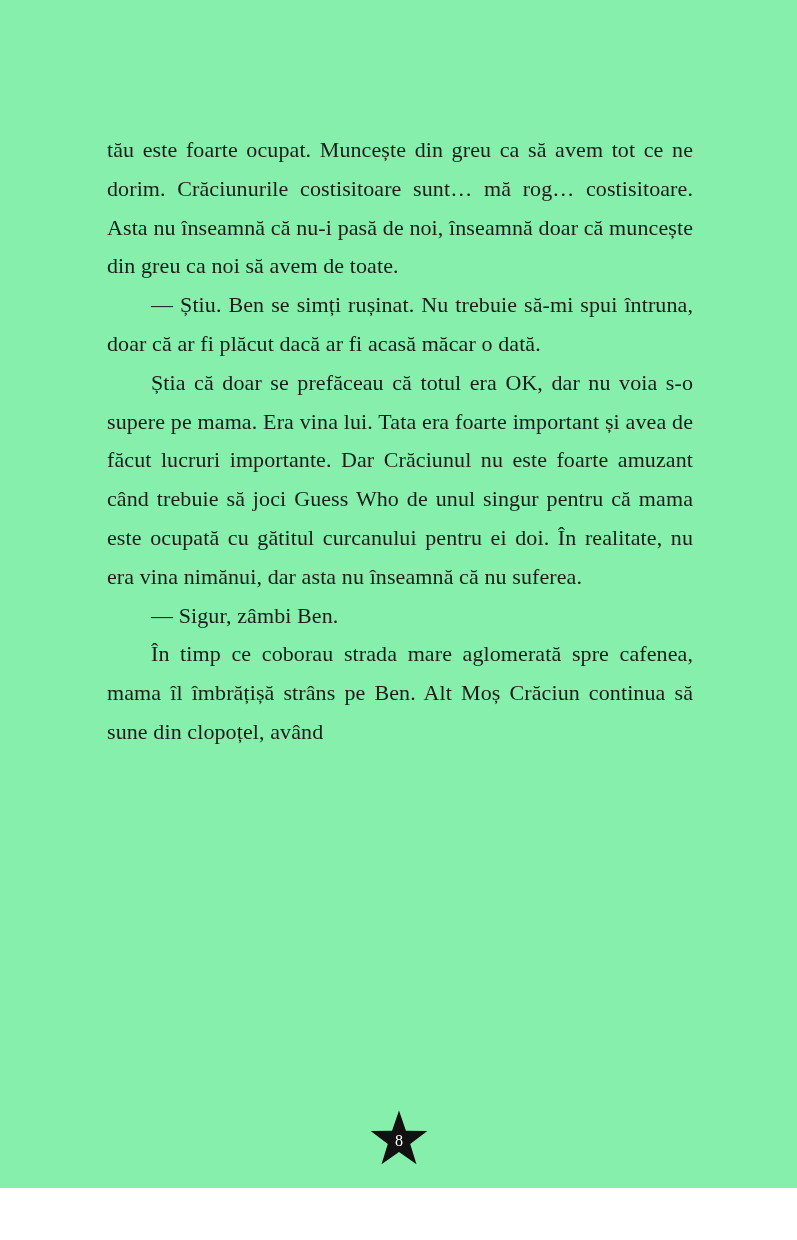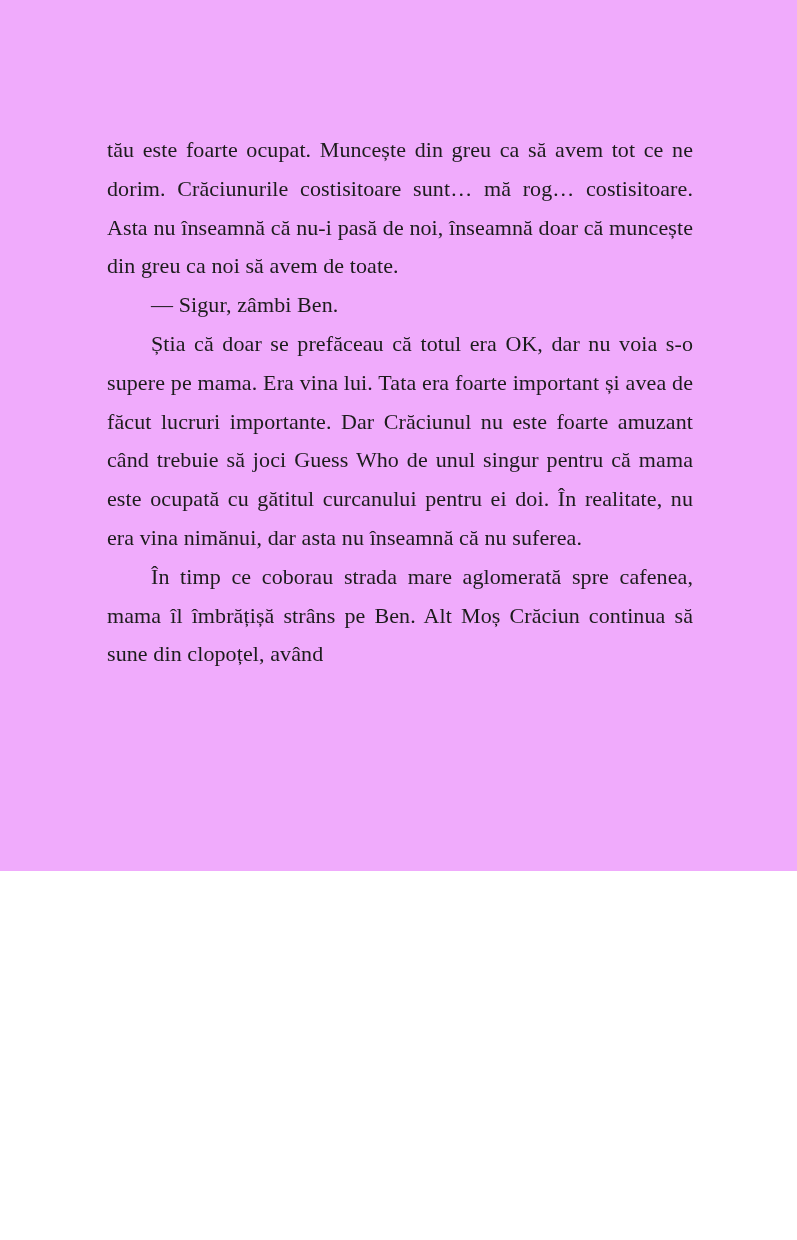--- a/index.html
+++ b/index.html
@@ -9,23 +9,23 @@
     body {
       width: 797px;
       height: 1240px;
       background: #ffffff;
       font-family: "Liberation Serif", "DejaVu Serif", serif;
       color: #1c1c1c;
     }
     .page {
       position: relative;
       width: 797px;
-      height: 871px;
+      height: 1188px;
       overflow: hidden;
-      background: #f0abfc;
+      background: #86efac;
     }
     .text-block {
       position: absolute;
       left: 107px;
       top: 131px;
       width: 586px;
     }
     .text-block p {
       margin: 0;
       font-size: 22px;
@@ -60,22 +60,23 @@
       font-size: 26px;
     }
   </style>
 </head>
 <body>
 
 <div class="page">
 
   <div class="text-block">
     <p>tău este foarte ocupat. Muncește din greu ca să avem tot ce ne dorim. Crăciunurile costisitoare sunt… mă rog… costisitoare. Asta nu înseamnă că nu-i pasă de noi, înseamnă doar că muncește din greu ca noi să avem de toate.</p>
+    <p class="indent">— Știu. Ben se simți rușinat. Nu trebuie să-mi spui întruna, doar că ar fi plăcut dacă ar fi acasă măcar o dată.</p>
+    <p class="indent">Știa că doar se prefăceau că totul era OK, dar nu voia s-o supere pe mama. Era vina lui. Tata era foarte important și avea de făcut lucruri importante. Dar Crăciunul nu este foarte amuzant când trebuie să joci Guess Who de unul singur pentru că mama este ocupată cu gătitul curcanului pentru ei doi. În realitate, nu era vina nimănui, dar asta nu înseamnă că nu suferea.</p>
     <p class="indent">— Sigur, zâmbi Ben.</p>
-    <p class="indent">Știa că doar se prefăceau că totul era OK, dar nu voia s-o supere pe mama. Era vina lui. Tata era foarte important și avea de făcut lucruri importante. Dar Crăciunul nu este foarte amuzant când trebuie să joci Guess Who de unul singur pentru că mama este ocupată cu gătitul curcanului pentru ei doi. În realitate, nu era vina nimănui, dar asta nu înseamnă că nu suferea.</p>
     <p class="indent">În timp ce coborau strada mare aglomerată spre cafenea, mama îl îmbrățișă strâns pe Ben. Alt Moș Crăciun continua să sune din clopoțel, având</p>
   </div>
 
   <div class="footer">
     <div class="star-wrap">
       <svg viewBox="0 0 100 100" aria-hidden="true">
         <polygon points="50,4 61.2,36.6 95.7,37.2 68.1,57.9 78.2,90.8 50,71 21.8,90.8 31.9,57.9 4.3,37.2 38.8,36.6" fill="#111111"></polygon>
         <text x="50" y="61" text-anchor="middle" fill="#ffffff" class="star-number" font-size="27">8</text>
       </svg>
     </div>

